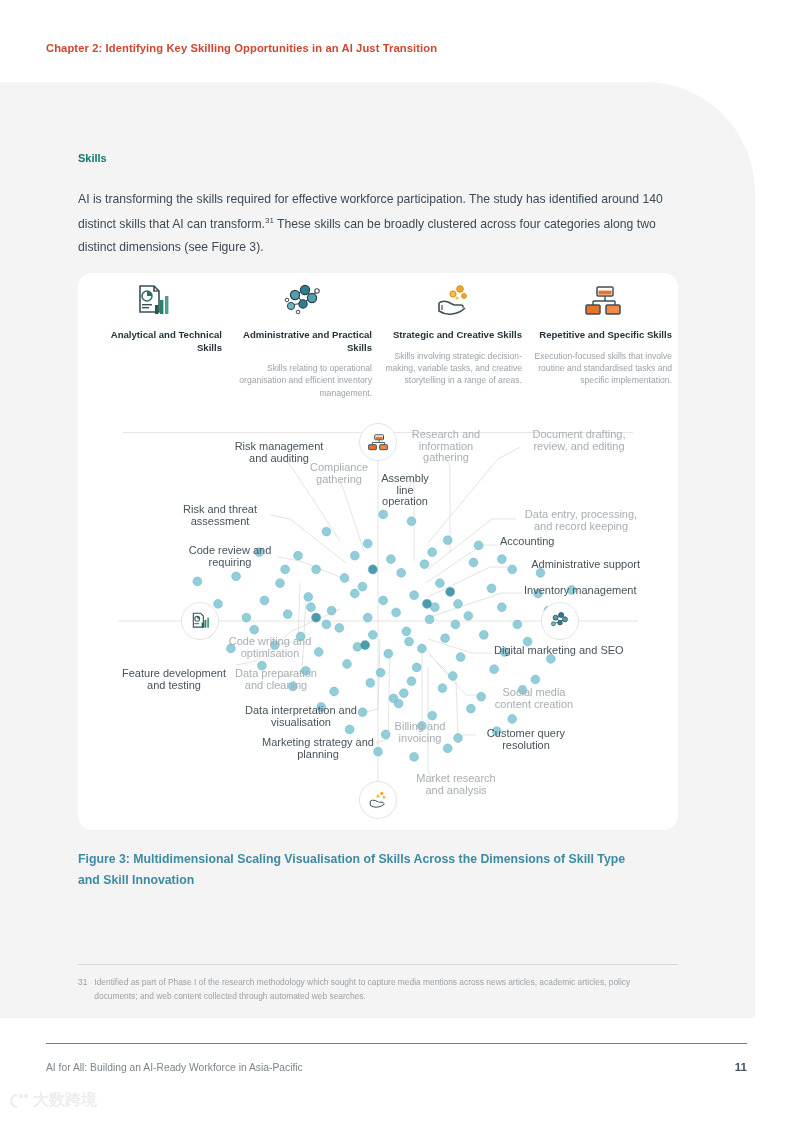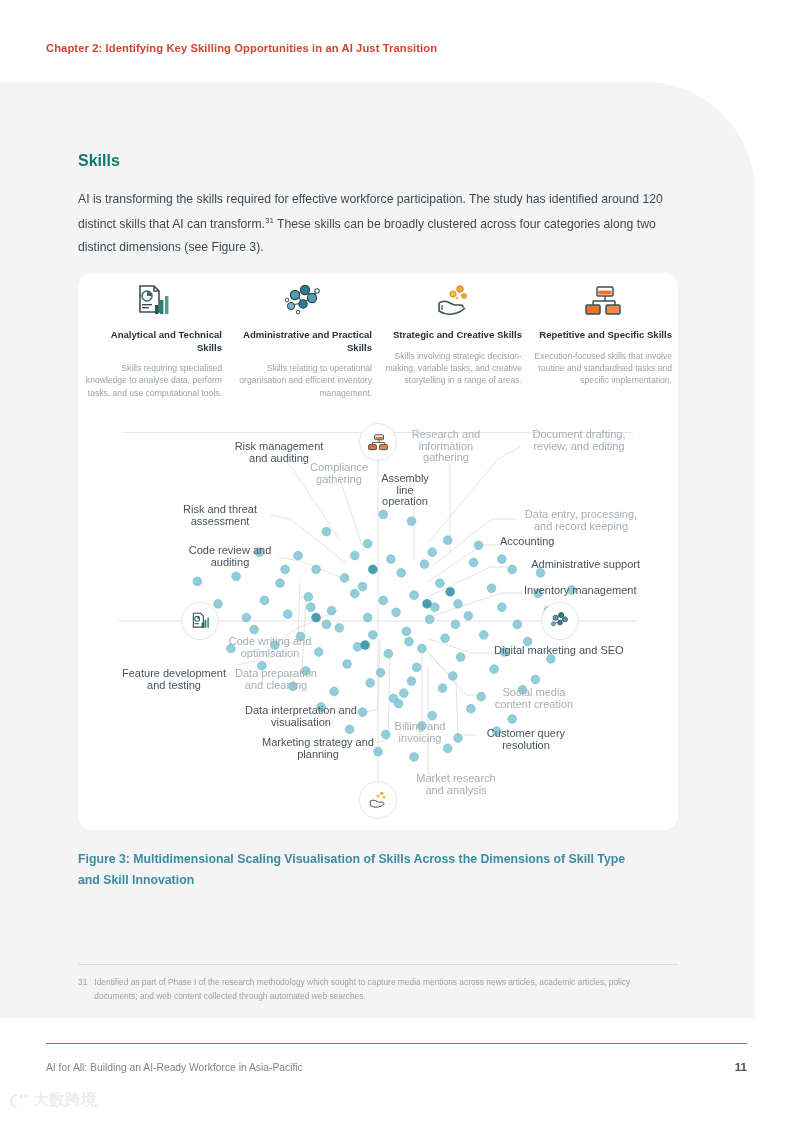--- a/index.html
+++ b/index.html
@@ -21,21 +21,21 @@
   
   .gray-panel {
     position: absolute; left: 0; top: 82px; width: 755px; height: 936px;
     background: #f4f4f4;
     border-top-right-radius: 110px;
   }
 
   
   .section-title {
     position: absolute; left: 78px; top: 152px;
-    font-size: 16px; font-weight: bold; color: #0f7a6b;
+    font-size: 11px; font-weight: bold; color: #0f7a6b;
   }
 
   
   .body-copy {
     position: absolute; left: 78px; top: 188px; width: 604px;
     font-size: 12.2px; line-height: 22.4px; color: #3b4a55;
   }
   .body-copy sup { font-size: 8px; vertical-align: super; }
 
   
@@ -122,21 +122,21 @@
 
 <div id="page">
 
   <div class="chapter-head">Chapter 2: Identifying Key Skilling Opportunities in an AI Just Transition</div>
 
   <div class="gray-panel"></div>
 
   <div class="section-title">Skills</div>
 
   <div class="body-copy">
-    <span>AI is transforming the skills required for effective workforce participation. The study has identified around 120 distinct skills that AI can transform.</span><sup>31</sup><span> These skills can be broadly clustered across four categories along two distinct dimensions (see Figure 3).</span>
+    <span>AI is transforming the skills required for effective workforce participation. The study has identified around 140 distinct skills that AI can transform.</span><sup>31</sup><span> These skills can be broadly clustered across four categories along two distinct dimensions (see Figure 3).</span>
   </div>
 
   <div class="figure-card">
 
     <div class="cats">
 
       <div class="cat">
         <div class="cat-icon">
           <svg width="36" height="36" viewBox="0 0 36 36">
             <path d="M5 3 h14 l5 5 v21 H5 Z" fill="#fff" stroke="#3c4f58" stroke-width="1.6"></path>
@@ -145,21 +145,20 @@
             <path d="M12 13 L12 8 A5 5 0 0 1 17 13 Z" fill="#2e6f63"></path>
             <rect x="7" y="21" width="10" height="1.4" fill="#3c4f58"></rect>
             <rect x="7" y="24" width="7" height="1.4" fill="#3c4f58"></rect>
             <rect x="20" y="22" width="3.4" height="9" fill="#1f5d53"></rect>
             <rect x="25" y="17" width="3.4" height="14" fill="#2e7d6e"></rect>
             <rect x="30" y="13" width="3.4" height="18" fill="#4f9b8c"></rect>
           </svg>
         </div>
         <div class="cat-title">Analytical and
 Technical Skills</div>
-        <div class="cat-desc">Skills requiring specialised knowledge to analyse data, perform tasks, and use computational tools.</div>
       </div>
 
       <div class="cat">
         <div class="cat-icon">
           <svg width="40" height="36" viewBox="0 0 40 36">
             <g stroke="#3c4f58" stroke-width="1.2" fill="none">
               <path d="M13 11 L22 7 M13 11 L20 20 M22 7 L29 14 M20 20 L29 14 M8 22 L20 20 M29 14 L33 9"></path>
             </g>
             <circle cx="22" cy="7" r="4.6" fill="#2e7d8c" stroke="#27424c" stroke-width="1.2"></circle>
             <circle cx="12" cy="12" r="4.6" fill="#4f9fae" stroke="#27424c" stroke-width="1.2"></circle>
@@ -391,21 +390,21 @@
           <circle cx="20" cy="11" r="2.9" fill="#f5c044"></circle>
           <circle cx="31" cy="13" r="2.2" fill="#f0a92c"></circle>
           <path d="M6 20 q4 -3 9 -1 l6 3 h7 q2 0 2 2 t-2 2 h-5" fill="#fff" stroke="#3c4f58" stroke-width="1.8" stroke-linejoin="round"></path>
           <path d="M6 20 L6 28 q6 4 13 3 q8 -1 13 -6" fill="#fff" stroke="#3c4f58" stroke-width="1.8" stroke-linejoin="round"></path>
         </svg>
       </div>
 
       <div class="lbl dark" style="left:146px; top:8px;  width:110px;">Risk management and auditing</div>
       <div class="lbl light" style="left:222px; top:29px; width:78px;">Compliance gathering</div>
       <div class="lbl dark" style="left:92px;  top:71px; width:100px;">Risk and threat assessment</div>
-      <div class="lbl dark" style="left:104px; top:112px;width:96px;">Code review and auditing</div>
+      <div class="lbl dark" style="left:104px; top:112px;width:96px;">Code review and requiring</div>
       <div class="lbl dark" style="left:34px;  top:227px;width:124px;margin-top:8px;">Feature development and testing</div>
       <div class="lbl light" style="left:140px; top:203px;width:104px;">Code writing and optimisation</div>
       <div class="lbl light" style="left:148px; top:235px;width:100px;">Data preparation and cleaning</div>
       <div class="lbl dark" style="left:164px; top:272px;width:118px;">Data interpretation and visualisation</div>
       <div class="lbl dark" style="left:182px; top:304px;width:116px;">Marketing strategy and planning</div>
 
       <div class="lbl dark" style="left:300px; top:40px; width:54px;">Assembly line operation</div>
       <div class="lbl light" style="left:325px; top:-4px; width:86px;">Research and information gathering</div>
 
       <div class="lbl light" style="left:442px; top:-4px;  width:118px;">Document drafting, review, and editing</div>

